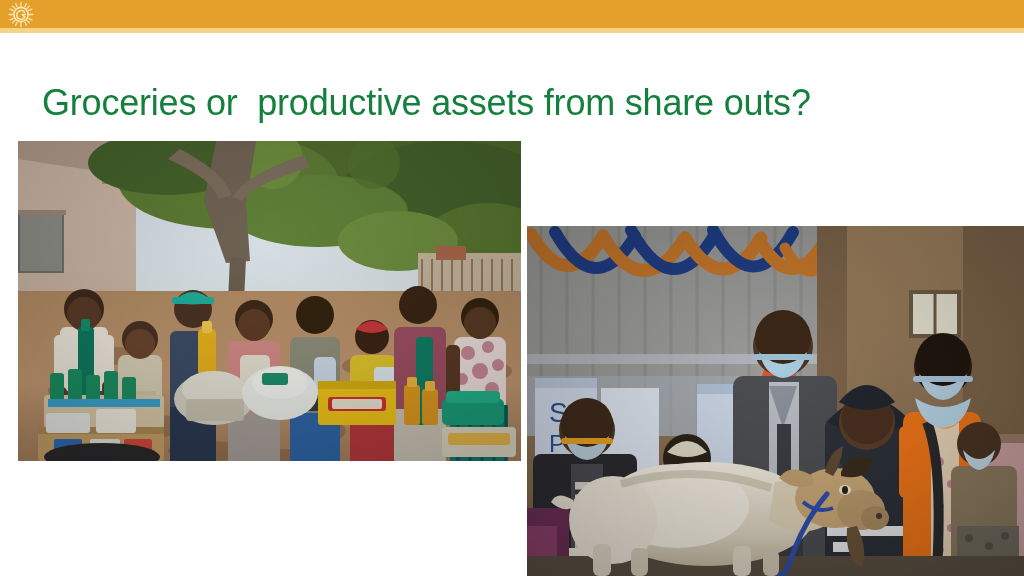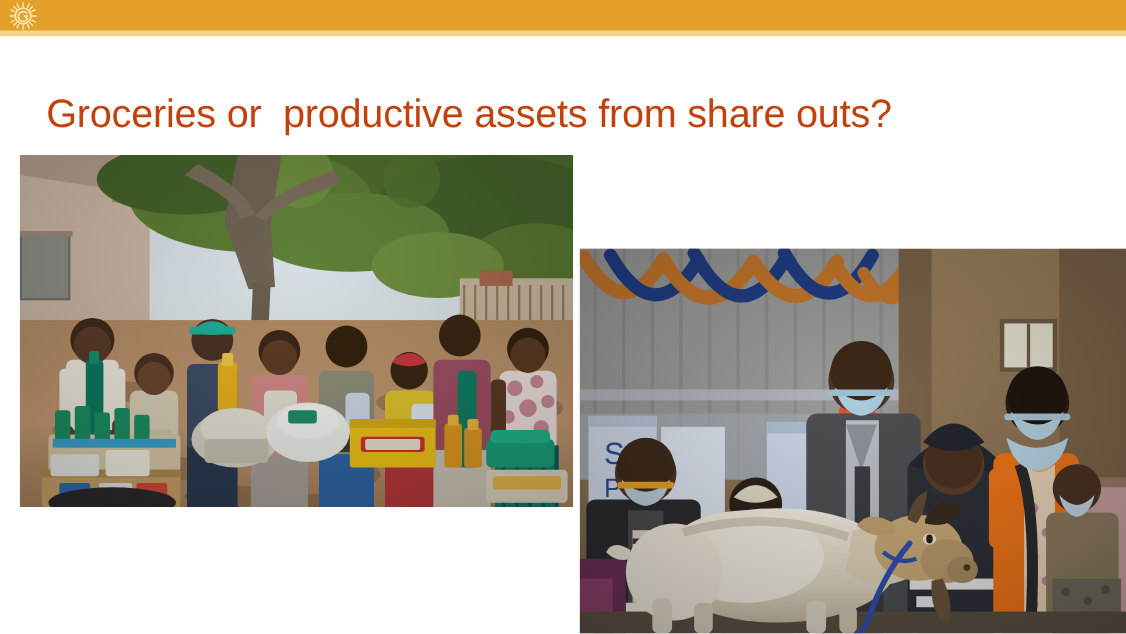--- a/index.html
+++ b/index.html
@@ -39,21 +39,21 @@
   
   #slide-title {
     position: absolute;
     left: 42px;
     top: 82px;
     width: 940px;
     font-family: "Liberation Sans", sans-serif;
     font-size: 36px;
     font-weight: 400;
     letter-spacing: -0.2px;
-    color: #c2410c;
+    color: #15803d;
     white-space: pre;
     line-height: 1.15;
   }
 
   
   .photo {
     position: absolute;
     overflow: hidden;
     background: #cfc9bd;
   }

